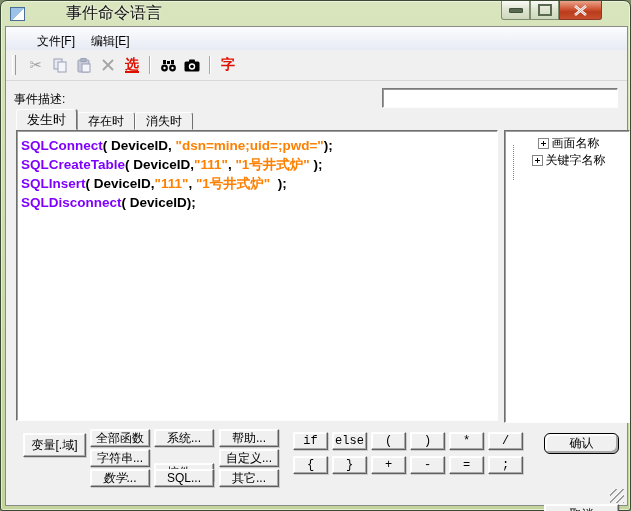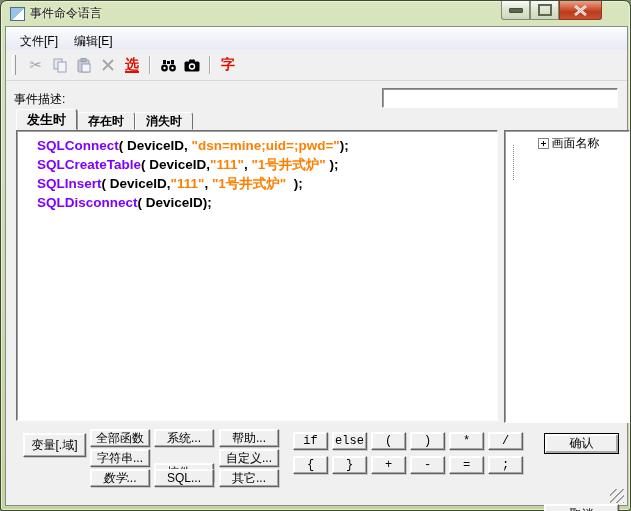--- a/index.html
+++ b/index.html
@@ -18,21 +18,21 @@
     background:linear-gradient(#d9e5bd,#c3d49c);
     box-shadow:inset 0 0 0 1px rgba(255,255,255,.55);
   }
   .titlebar{
     position:absolute;left:0;top:0;right:0;height:25px;
     display:flex;align-items:center;
   }
   .app-icon{width:15px;height:14px;margin:0 5px 0 9px;
     background:linear-gradient(135deg,#9cc2e8 0 55%,#fdfdfd 55%);
     border:1px solid #4a6f96;box-sizing:border-box;}
-  .title-text{font-size:12px;color:#111;text-shadow:0 0 3px rgba(255,255,255,.9);}
+  .title-text{font-size:16px;color:#111;text-shadow:0 0 3px rgba(255,255,255,.9);margin-left:36px;}
   .winbtns{position:absolute;top:0;right:28px;display:flex;}
   .winbtn{
     width:29px;height:19px;box-sizing:border-box;
     border:1px solid #7e8d70;border-top:none;
     background:linear-gradient(#fbfbf8,#dfe5d2 45%,#cfd8bd);
     display:flex;align-items:center;justify-content:center;
   }
   .winbtn.min{border-radius:0 0 0 3px;}
   .winbtn.close{
     width:43px;border-radius:0 0 3px 0;
@@ -43,21 +43,21 @@
   .glyph-restore{width:10px;height:8px;border:2px solid #5a6a50;background:transparent;}
   
   .client{
     position:absolute;left:4px;top:25px;width:623px;height:480px;
     background:#f0f0f0;border:1px solid #8a8a8a;box-sizing:border-box;
   }
   .menubar{
     position:absolute;left:0;top:0;right:0;height:30px;
     background:linear-gradient(#fbfcfe,#e3e6f1);
     border-bottom:1px solid #cfd2de;
-    display:flex;align-items:center;padding-left:6px;box-sizing:border-box;
+    display:flex;align-items:center;padding-left:23px;box-sizing:border-box;
   }
   .menu-item{padding:2px 8px;}
   .toolbar{
     position:absolute;left:0;top:23px;right:0;height:30px;
     background:#f0f0f0;border-bottom:1px solid #d8d8d8;
     display:flex;align-items:center;
   }
   .tb-handle{width:2px;height:20px;margin:0 8px 0 6px;
     border-left:1px solid #fff;border-right:1px solid #9a9a9a;}
   .tb-btn{width:24px;height:22px;display:flex;align-items:center;justify-content:center;}
@@ -83,21 +83,21 @@
     border-radius:3px 3px 0 0;font-size:12px;display:flex;align-items:center;
   }
   .tab.active{height:21px;font-size:13px;z-index:2;box-shadow:1px 0 0 #9a9a9a;}
   
   .sunken{
     position:absolute;background:#fff;box-sizing:border-box;
     border:1px solid;border-color:#6f6f6f #fdfdfd #fdfdfd #6f6f6f;
     box-shadow:inset 1px 1px 0 rgba(60,60,60,.5);
   }
   .codebox{left:10px;top:128px;width:482px;height:291px;
-    padding:5px 20px;white-space:pre;overflow:hidden;
+    padding:5px 4px;white-space:pre;overflow:hidden;
     font-family:"Liberation Sans","DejaVu Sans",sans-serif;
     font-weight:bold;font-size:13.5px;line-height:19px;}
   .fn{color:#7f00ff;}
   .st{color:#ff8000;}
   .pl{color:#000;}
   .treebox{left:498px;top:128px;width:126px;height:293px;padding:4px 2px;overflow:hidden;}
   .tree-item{display:flex;align-items:center;height:17px;position:relative;justify-content:center;}
   .plusbox{
     width:11px;height:11px;box-sizing:border-box;border:1px solid #848484;background:#fff;
     margin:0 3px 0 3px;position:relative;flex:none;
@@ -203,33 +203,37 @@
         <span class="red-ch">字</span>
       </div>
     </div>
 
     <div class="lbl" style="left:8px;top:64px;">事件描述:</div>
     <div class="lbl" style="left:344px;top:64px;margin-left:32px;">备注:</div>
     <div class="inputbox" style="left:376px;top:61px;width:236px;">
       <span></span>
     </div>
 
-    <div class="tabs" style="top:82px;font-weight:bold;">
+    <div class="tabs" style="top:82px;">
       <div class="tab active">发生时</div>
       <div class="tab">存在时</div>
       <div class="tab">消失时</div>
     </div>
 
     <div class="sunken codebox" style="top:103px;"><div><span class="fn">SQLConnect</span><span class="pl">( DeviceID, </span><span class="st">"dsn=mine;uid=;pwd="</span><span class="pl">);</span></div><div><span class="fn">SQLCreateTable</span><span class="pl">( DeviceID,</span><span class="st">"111"</span><span class="pl">, </span><span class="st">"1号井式炉"</span><span class="pl"> );</span></div><div><span class="fn">SQLInsert</span><span class="pl">( DeviceID,</span><span class="st">"111"</span><span class="pl">, </span><span class="st">"1号井式炉"</span><span class="pl">  );</span></div><div><span class="fn">SQLDisconnect</span><span class="pl">( DeviceID);</span></div></div>
 
     <div class="sunken treebox" style="top:103px;">
       <div class="tree-vline"></div>
       <div class="tree-item">
         <div class="plusbox"></div>
         <span class="tree-label">画面名称</span>
+      </div>
+      <div class="tree-item">
+        <div class="plusbox"></div>
+        <span class="tree-label">关键字名称</span>
       </div>
     </div>
 
     <div class="btn" style="left:17px;top:406px;width:63px;height:24px;">变量[.域]</div>
 
     <div class="btn" style="left:84px;top:402px;width:60px;height:18px;">全部函数</div>
     <div class="btn" style="left:148px;top:402px;width:60px;height:18px;">系统...</div>
     <div class="btn" style="left:213px;top:402px;width:60px;height:18px;">帮助...</div>
     <div class="btn" style="left:84px;top:422px;width:60px;height:18px;">字符串...</div>
     <div class="btn" style="left:148px;top:422px;width:60px;height:18px;margin-top:14px;">控件...</div>
@@ -244,18 +248,18 @@
     <div class="btn mono" style="left:404px;top:405px;width:35px;height:18px;">)</div>
     <div class="btn mono" style="left:443px;top:405px;width:35px;height:18px;">*</div>
     <div class="btn mono" style="left:482px;top:405px;width:35px;height:18px;">/</div>
     <div class="btn mono" style="left:287px;top:429px;width:35px;height:18px;">{</div>
     <div class="btn mono" style="left:326px;top:429px;width:35px;height:18px;">}</div>
     <div class="btn mono" style="left:365px;top:429px;width:35px;height:18px;">+</div>
     <div class="btn mono" style="left:404px;top:429px;width:35px;height:18px;">-</div>
     <div class="btn mono" style="left:443px;top:429px;width:35px;height:18px;">=</div>
     <div class="btn mono" style="left:482px;top:429px;width:35px;height:18px;">;</div>
 
-    <div class="btn default" style="left:538px;top:406px;width:75px;height:21px;">确认</div>
+    <div class="btn default" style="left:538px;top:406px;width:75px;height:21px;border-radius:6px;">确认</div>
     <div class="btn" style="left:538px;top:433px;width:75px;height:21px;margin-top:44px;">取消</div>
 
     <div class="grip"></div>
   </div>
 </div>
 
 </body></html>

